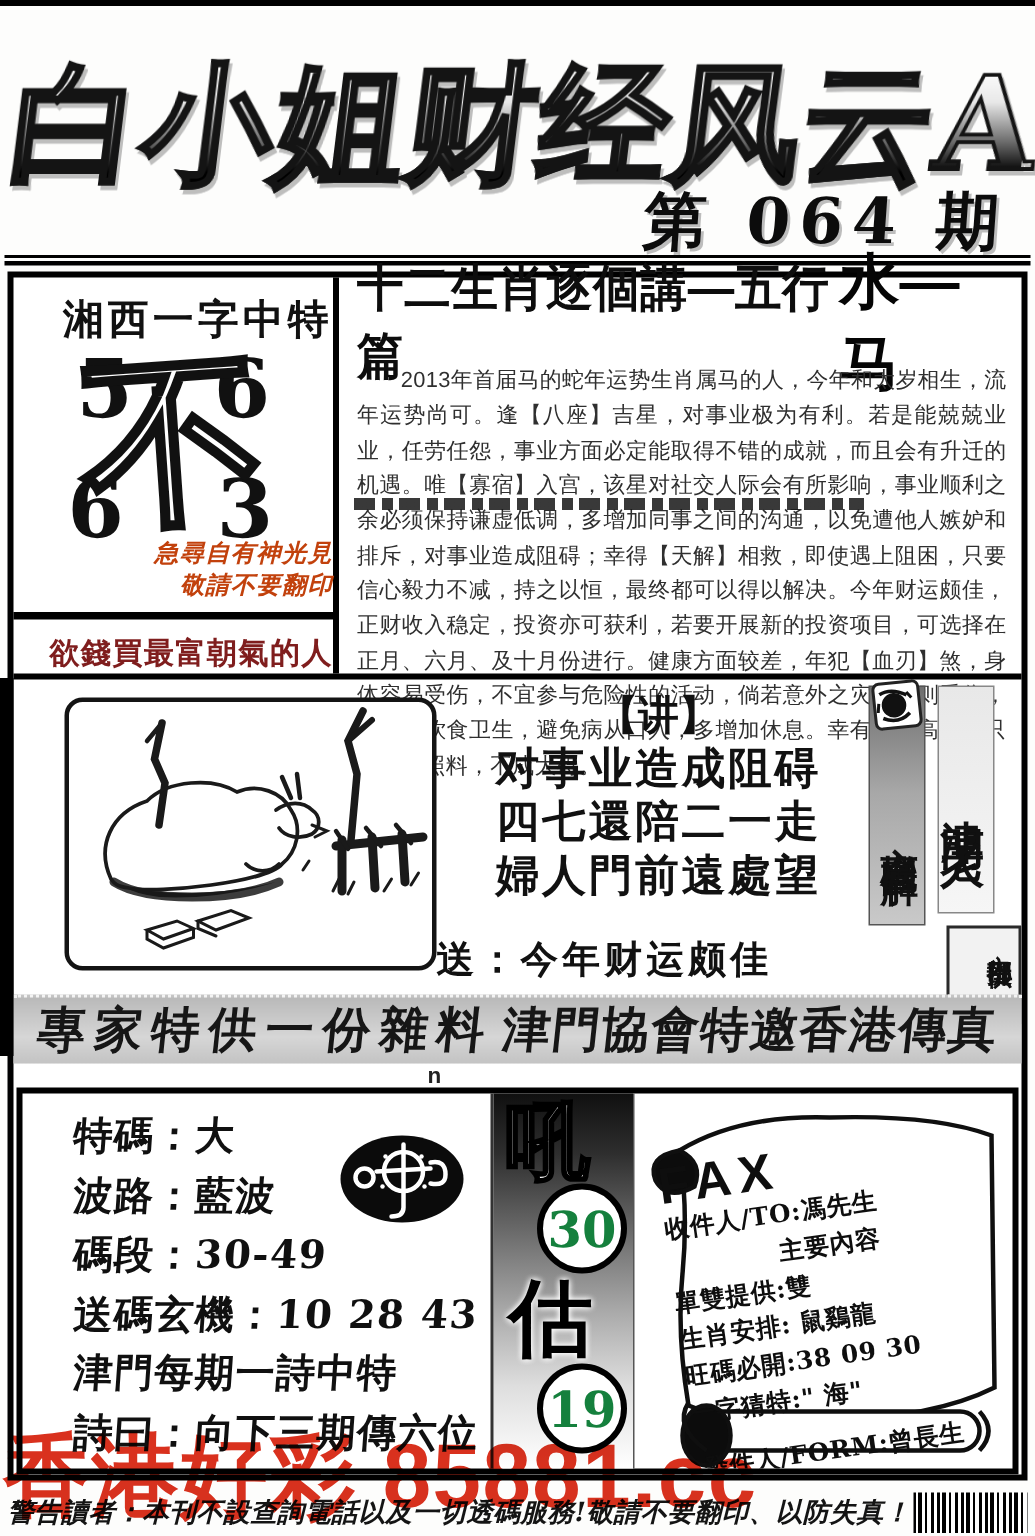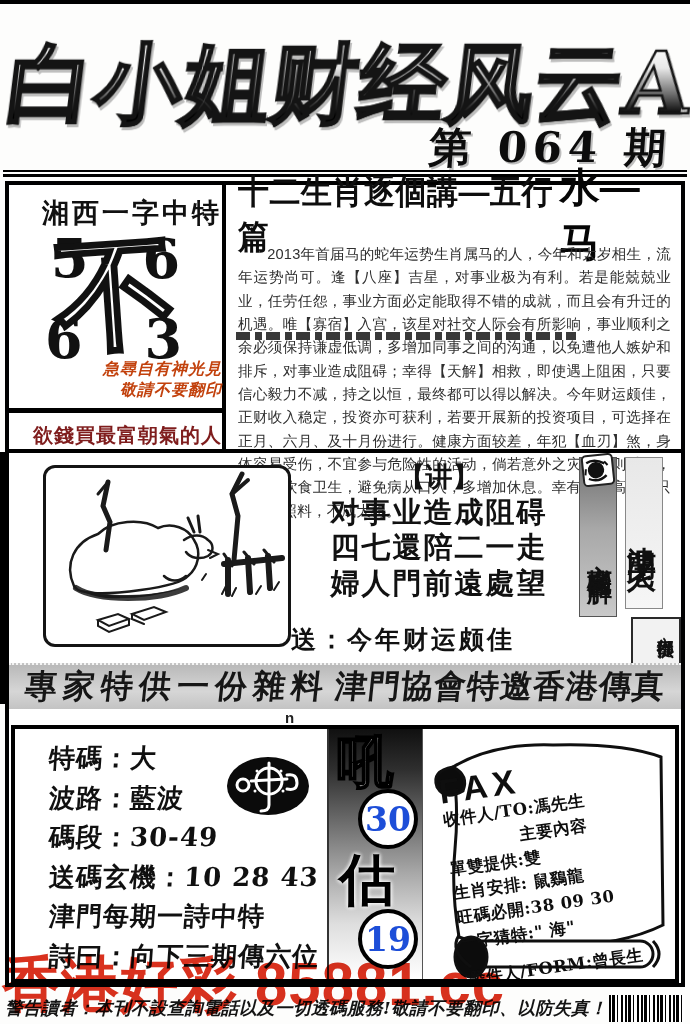--- a/index.html
+++ b/index.html
@@ -103,21 +103,21 @@
   .oval-seal { position:absolute; right:16px; top:26px; width:86px; height:62px; }
 
   .gradient-col { width:96px; border-left:2px solid #333; border-right:1px solid #555;
     background:linear-gradient(180deg,#101010 0%,#2e2e2e 16%,#6e6e6e 38%,#a9a9a9 58%,#dedede 78%,#fff 100%);
     display:flex; flex-direction:column; align-items:center; padding-top:4px; position:relative; }
   .gc-char { font-family:"DejaVu Serif","Liberation Serif",serif; font-weight:900; font-size:56px; line-height:1.0; }
   .gc-char.top { color:#fff; -webkit-text-stroke:2px #000; align-self:flex-start; padding-left:8px; }
   .gc-char.bottom { color:#000; text-shadow:0 0 4px #fff,0 0 4px #fff; align-self:flex-start; padding-left:10px; margin-top:2px; }
   .gc-circle { width:60px; height:60px; border:4px solid #000; border-radius:50%; background:#fff;
     display:flex; align-items:center; justify-content:center; font-family:"DejaVu Serif","Liberation Serif",serif;
-    font-weight:900; font-size:33px; color:#1d4ed8; align-self:flex-end; margin-right:4px; }
+    font-weight:900; font-size:33px; color:#15803d; align-self:flex-end; margin-right:4px; }
   .gc-circle.second { margin-top:2px; }
 
   .fax-col { flex:1; position:relative; overflow:hidden; }
   .fax-text { position:absolute; left:28px; top:30px; width:215px; transform:rotate(-8deg);
     font-family:"DejaVu Serif","Liberation Serif",serif; font-weight:900; color:#0e0e0e; }
   .fax-title { font-family:"Liberation Sans",sans-serif; font-weight:900; font-size:34px;
     letter-spacing:5px; line-height:1.0; }
   .fax-line { font-size:16.5px; line-height:1.5; white-space:nowrap; letter-spacing:0.5px; }
   .fax-line.center { text-align:center; }
   .fax-line.sender { margin-top:12px; padding-left:4px; }

